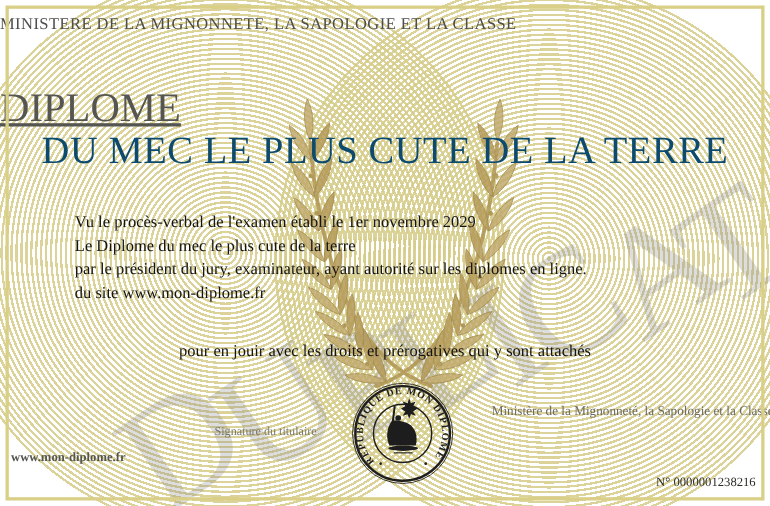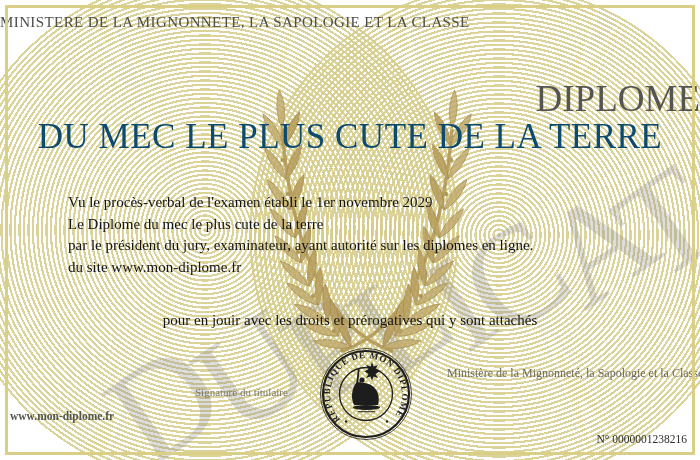--- a/index.html
+++ b/index.html
@@ -18,21 +18,21 @@
     background:repeating-radial-gradient(circle,rgba(213,203,135,.85) 0 2.1px,rgba(255,255,255,0) 2.1px 4.5px);}
   
   .layer{position:absolute;left:0;top:0;width:700px;height:460px;}
   .watermark-svg{z-index:2;}
   .wreath-svg{z-index:3;}
   .seal-svg{z-index:5;}
   .frame{position:absolute;inset:5px;border:3px solid #d9cf87;z-index:6;pointer-events:none;}
   
   .txt{position:absolute;z-index:4;white-space:nowrap;}
   .header-line{top:14px;left:0;right:0;text-align:left;font-size:15px;letter-spacing:.4px;color:#4d4d4b;}
-  .title1{top:80px;left:0;right:0;text-align:right;font-size:37px;color:#555551;line-height:1;}
+  .title1{top:80px;left:0;right:0;text-align:left;font-size:37px;color:#555551;line-height:1;text-decoration:underline;}
   .title2{top:119px;left:0;right:0;text-align:center;font-size:35px;color:#0c4a6e;line-height:1;letter-spacing:.5px;}
   .body-block{left:68px;top:192px;font-size:15px;line-height:21.7px;color:#141414;}
   .closing-line{top:312px;left:0;right:0;text-align:center;font-size:15px;color:#141414;}
   .sig-label{left:151px;top:386px;font-size:11px;color:#77766f;margin-left:44px;}
   .ministry-label{left:412px;top:366px;font-size:12px;color:#6b6a64;margin-left:35px;}
   .website{left:10px;top:410px;font-size:11.5px;color:#55554f;font-weight:bold;}
   .serial{right:13px;top:433px;font-size:11.5px;color:#2b2b28;}
 </style>
 </head>
 <body>

